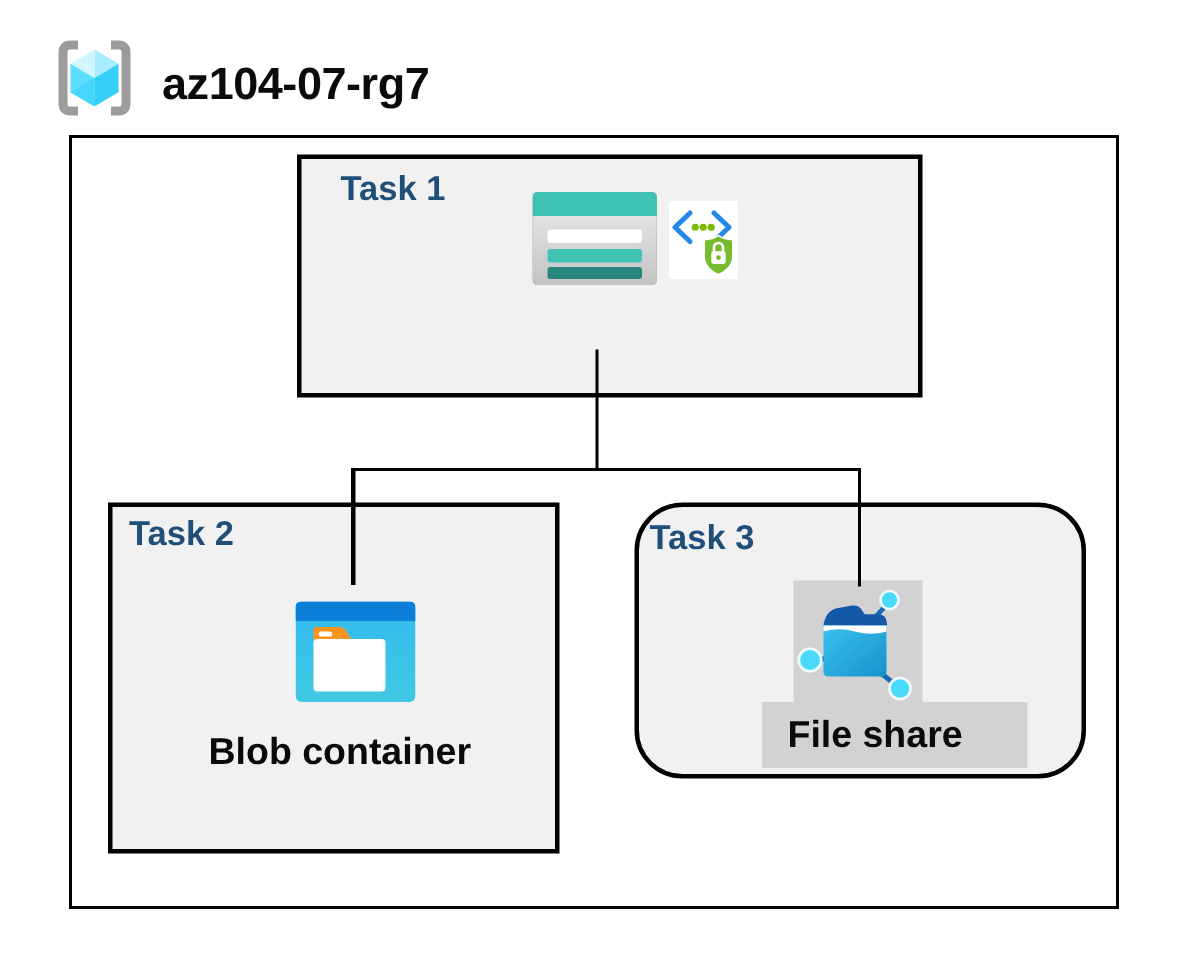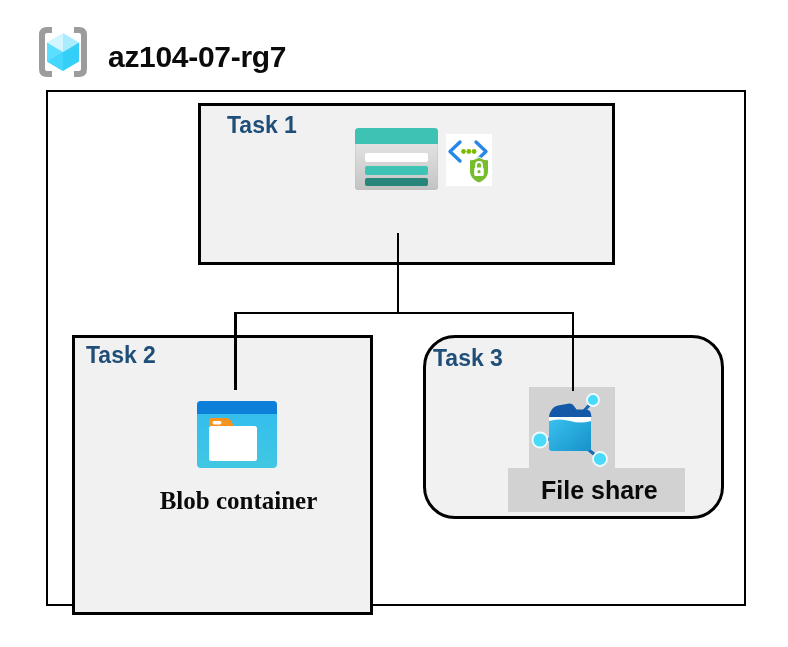--- a/index.html
+++ b/index.html
@@ -15,45 +15,45 @@
   }
   
   .outer-box{
     position:absolute;left:46px;top:90px;width:700px;height:516px;
     border:2.5px solid #000;background:#ffffff;box-sizing:border-box;
   }
   .task-box{
     position:absolute;border:3px solid #000;background:#f1f1f1;box-sizing:border-box;
   }
   .task1{left:198px;top:103px;width:417px;height:162px;}
-  .task2{left:72px;top:335px;width:301px;height:280px;}
+  .task2{left:72px;top:335px;width:301px;height:234px;}
   .task3{left:423px;top:335px;width:301px;height:184px;border-radius:32px;}
   .task-label{
     position:absolute;font-size:23px;font-weight:700;color:#1F4E79;white-space:nowrap;line-height:26px;
   }
   .task1 .task-label{left:26px;top:6px;}
   .task2 .task-label{left:11px;top:4px;}
   .task3 .task-label{left:7px;top:7px;}
   .caption{
     position:absolute;font-size:25px;font-weight:700;color:#0a0a0a;white-space:nowrap;line-height:30px;
   }
   .caption-storage{left:0;top:89px;width:380px;text-align:center;}
-  .caption-blob{left:16px;top:148px;width:295px;text-align:center;font-family:Liberation Serif, serif;}
+  .caption-blob{left:4px;top:148px;width:295px;text-align:center;}
   
   .storage-icon{position:absolute;left:154px;top:22px;width:83px;height:62px;}
   .endpoint-icon{position:absolute;left:245px;top:28px;width:46px;height:52px;}
   .blob-icon{position:absolute;left:122px;top:63px;width:80px;height:67px;}
   .fs-square{position:absolute;left:103px;top:49px;width:86px;height:81px;background:#d2d2d2;}
   .fs-icon{position:absolute;left:0;top:0;width:86px;height:81px;}
   .fs-caption-bg{
     position:absolute;left:82px;top:130px;width:177px;height:44px;background:#d2d2d2;
   }
   .caption-fileshare{
     position:absolute;left:17px;top:0;height:44px;line-height:44px;
-    font-size:25px;font-weight:700;color:#0a0a0a;white-space:nowrap;margin-left:16px;
+    font-size:25px;font-weight:700;color:#0a0a0a;white-space:nowrap;
   }
   
   .line{position:absolute;background:#000;}
   .line-v1{left:396.5px;top:233px;width:2.5px;height:81px;}
   .line-h{left:234px;top:311.5px;width:340px;height:2.5px;}
   .line-v2{left:234px;top:311.5px;width:2.5px;height:78px;}
   .line-v3{left:571.5px;top:311.5px;width:2.5px;height:79px;}
 </style>
 </head>
 <body>

